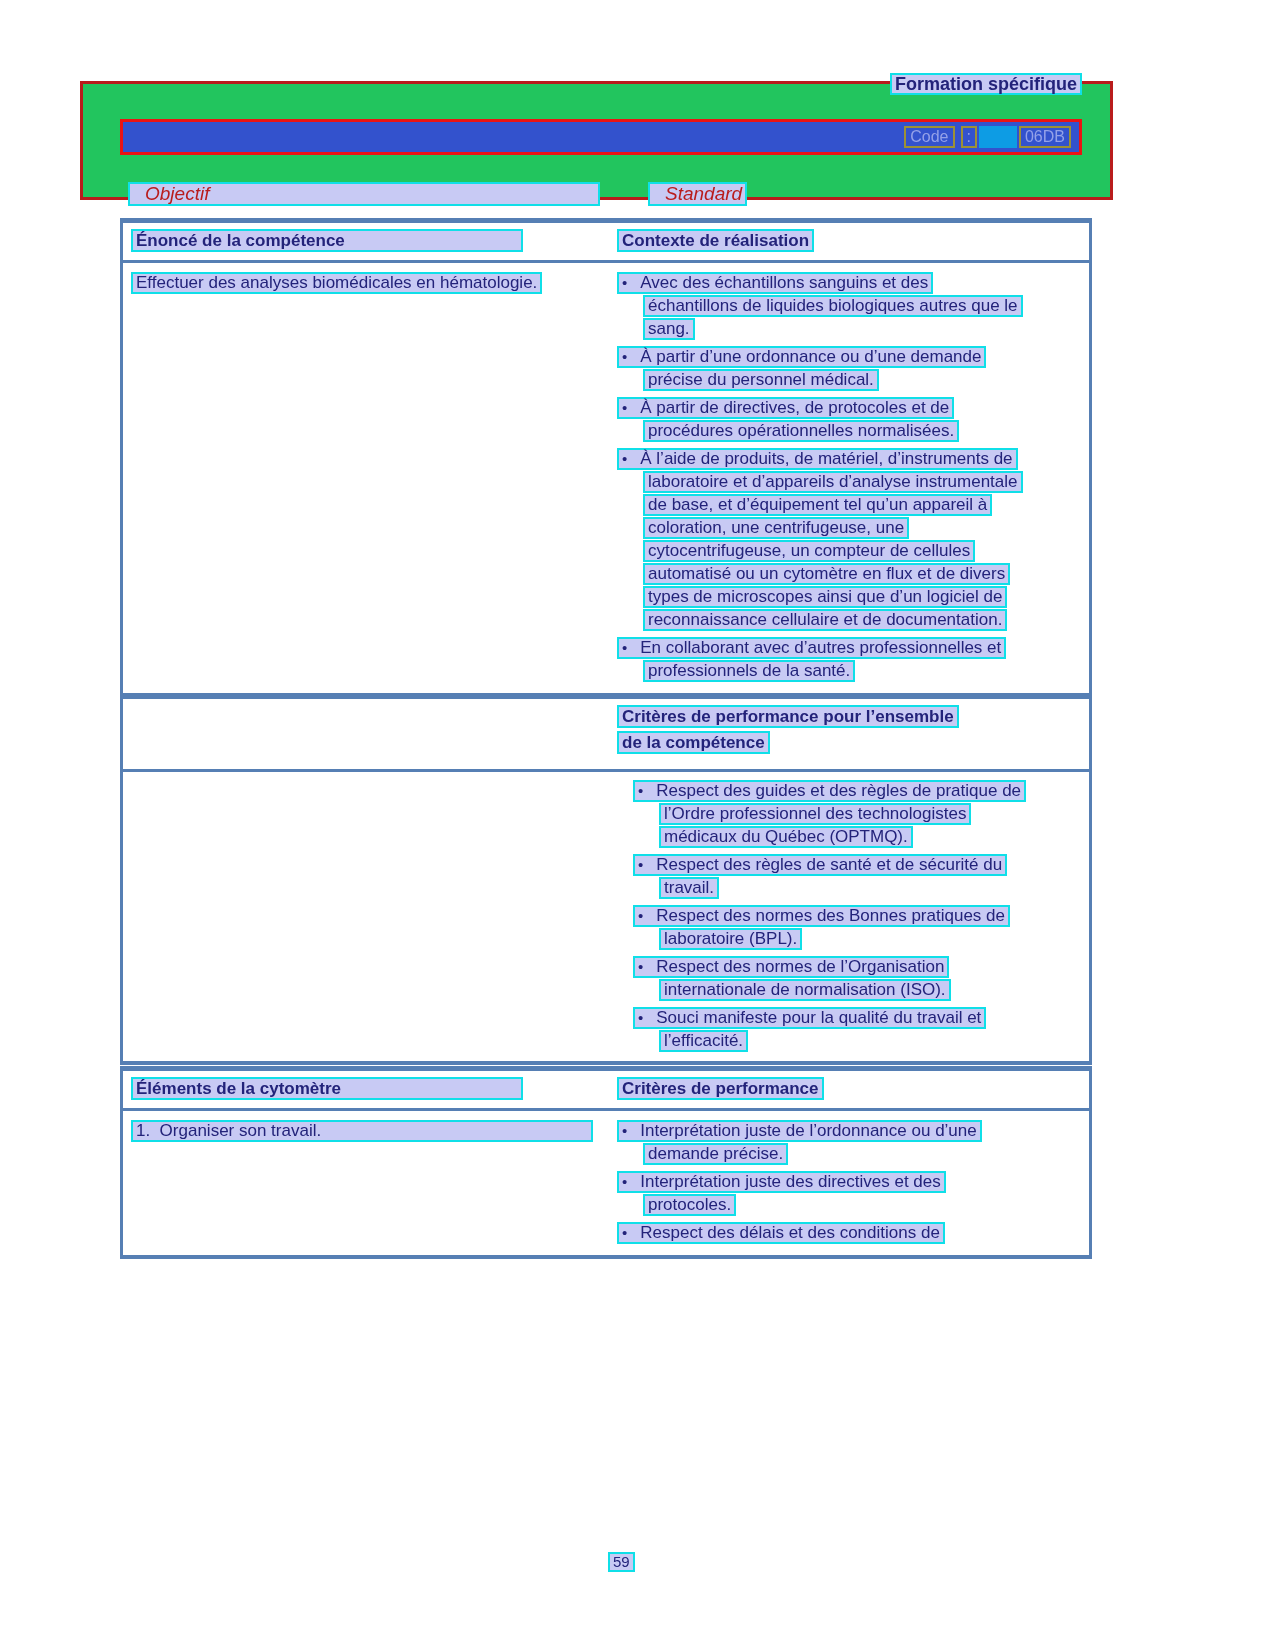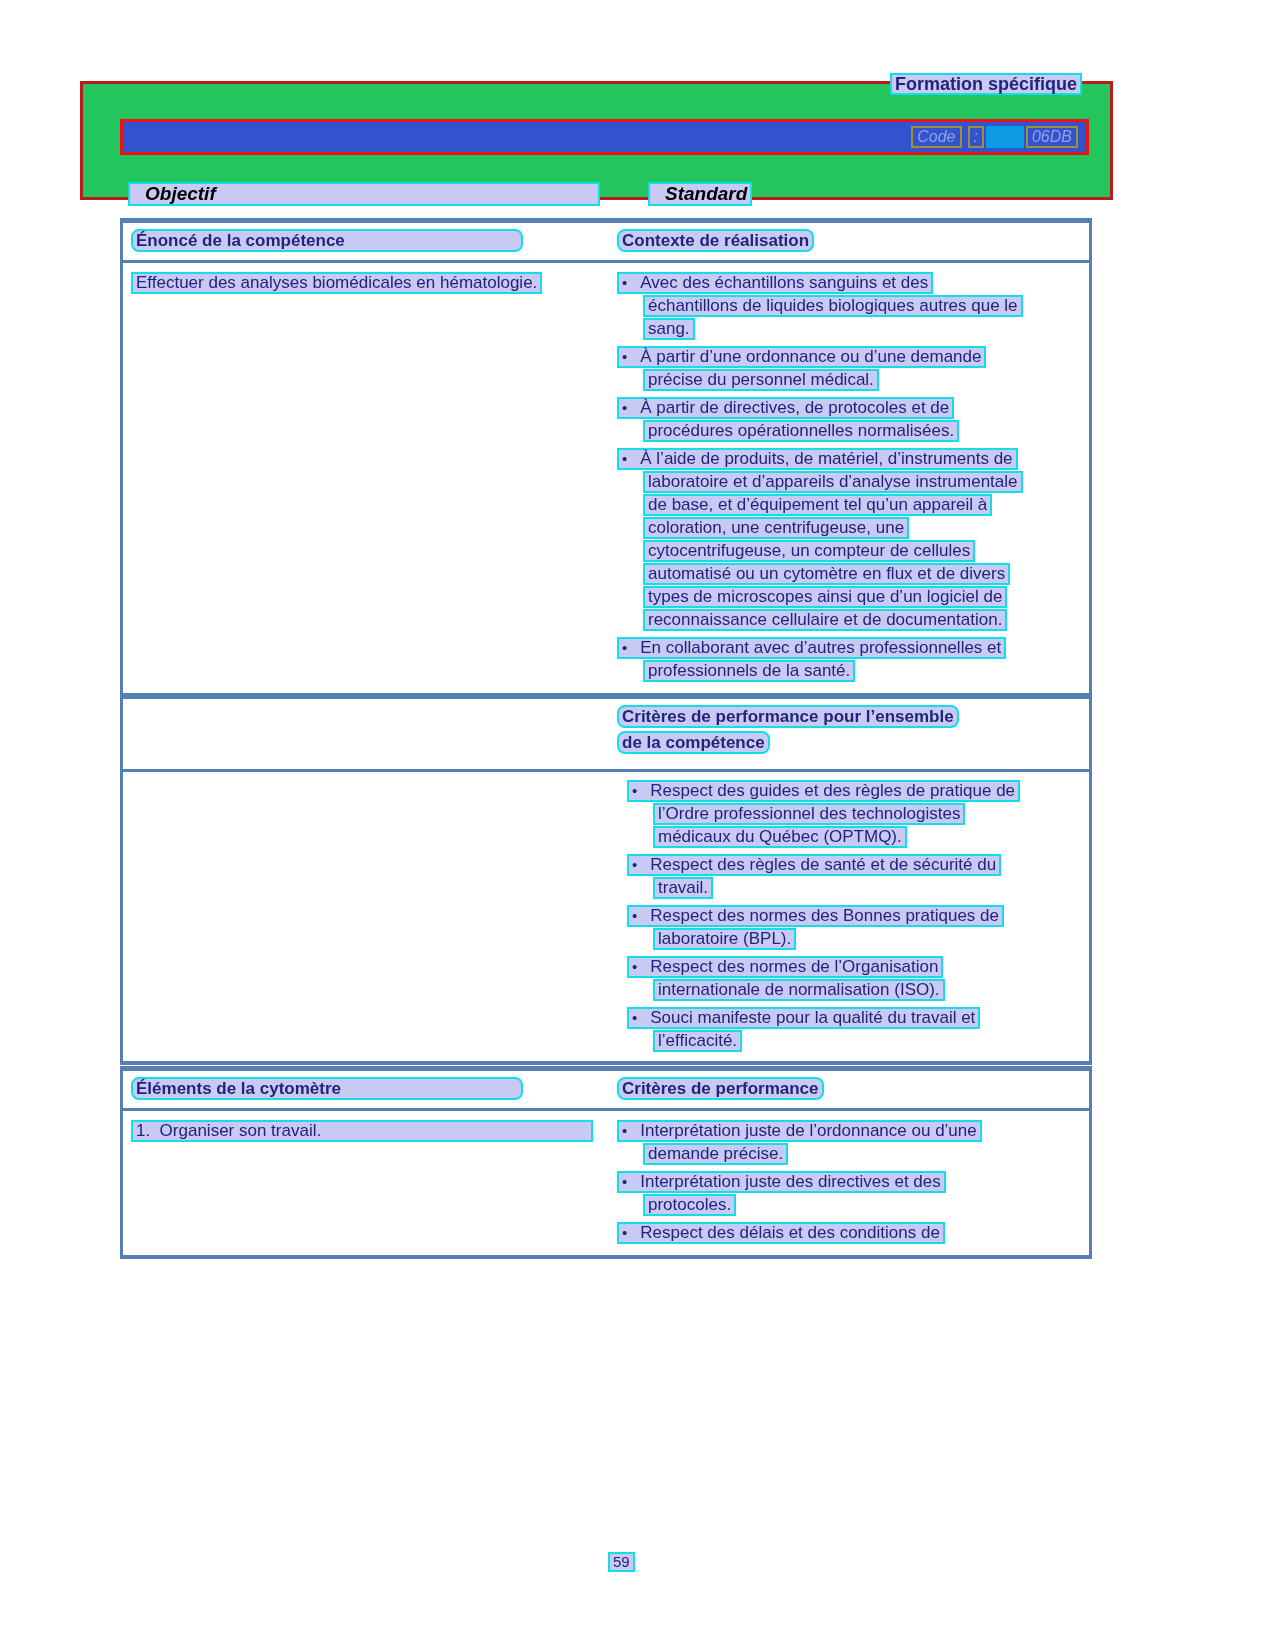--- a/index.html
+++ b/index.html
@@ -20,55 +20,55 @@
   .dot{display:inline-block;margin-right:13px;font-size:15px;color:#23237a;}
   .bold .hl,.hl.b{font-weight:bold;}
 
   
   .top-panel{
     position:absolute;left:80px;top:81px;width:1027px;height:113px;
     background:#22c55e;border:3px solid #b91c1c;
   }
   .section-label{position:absolute;top:-11px;right:28px;font-weight:bold;font-size:18px;}
   .title-bar{
-    position:absolute;left:37px;top:35px;right:21px;height:30px;
+    position:absolute;left:37px;top:35px;right:28px;height:30px;
     background:#3352cd;border:3px solid #ea1414;
-    display:flex;align-items:center;justify-content:flex-end;font-style:italic;
+    display:flex;align-items:center;justify-content:flex-end;
   }
   .code-chip{
     display:inline-block;border:2px solid #9c9136;color:#94a1e8;
     padding:0 4px;line-height:18px;font-size:16px;background:transparent;
   }
   .code-sep{margin:0 2px 0 6px;}
   .blue-strip{display:inline-block;width:38px;height:22px;background:#0d9ce4;margin-right:2px;}
   .code-val{margin-right:8px;}
 
   
   .obj-std{position:absolute;top:182px;left:0;width:1275px;height:26px;}
-  .obj-std .hl{font-weight:bold;font-style:italic;font-size:19px;line-height:20px;color:#000000;padding-left:15px;}
+  .obj-std .hl{font-weight:normal;font-style:italic;font-size:19px;line-height:20px;color:#b91c1c;padding-left:15px;}
   .objectif{position:absolute;left:128px;width:450px;}
   .standard{position:absolute;left:648px;}
 
   
   .tbl{
     position:absolute;left:120px;width:966px;background:#ffffff;
     border:3px solid #567fb4;border-top:5px solid #567fb4;border-bottom:4px solid #567fb4;
   }
   .thead{display:flex;border-bottom:3px solid #567fb4;padding:6px 0 8px;}
   .tbody{display:flex;padding:9px 0 10px;}
   .cell-l{width:478px;padding-left:8px;box-sizing:border-box;}
   .cell-r{flex:1;padding-left:16px;box-sizing:border-box;}
-  .thead .hl{font-weight:bold;line-height:19px;border-radius:8px;}
+  .thead .hl{font-weight:bold;line-height:19px;}
   .hl.wide{width:382px;}
   .hl.wide2{width:452px;}
   .thead .bline{margin-bottom:3px;}
   .t1{top:218px;}
   .t2{top:694px;}
   .t2 .thead{min-height:56px;}
-  .t2 .tbody{padding:8px 10px 8px;}
+  .t2 .tbody{padding:8px 16px 8px;}
   .t3{top:1066px;}
 
   
   .page-num{position:absolute;left:608px;top:1552px;}
   .page-num .hl{font-size:15px;line-height:16px;}
 </style>
 </head>
 <body>
 
 <div class="top-panel">

